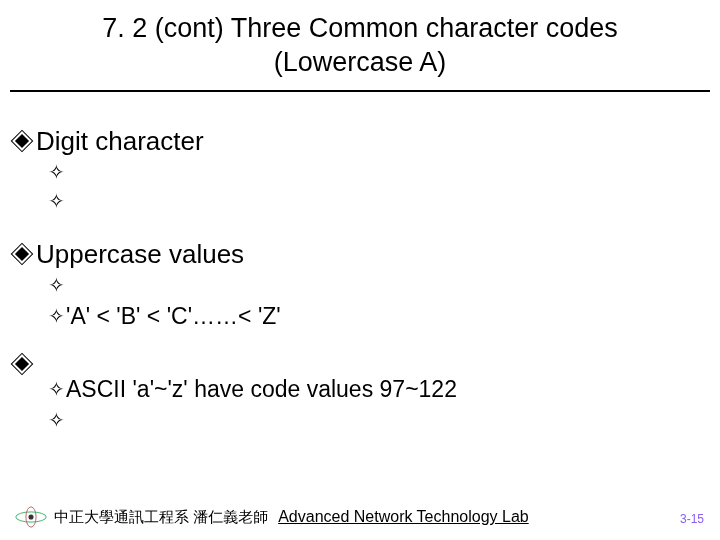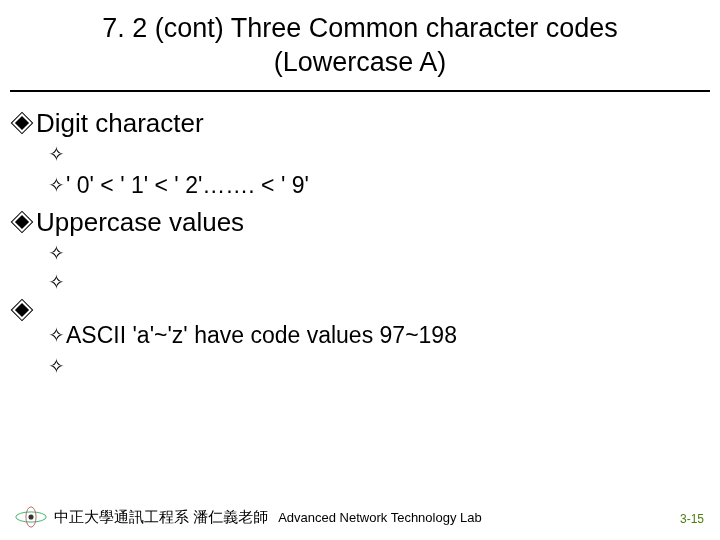--- a/index.html
+++ b/index.html
@@ -1,38 +1,38 @@
 <!DOCTYPE html>
 <html><head>
 <meta charset="utf-8">
 <style>
   * { box-sizing: border-box; margin: 0; padding: 0; }
   html, body { width: 720px; height: 540px; font-family: Arial, "Microsoft JhengHei", sans-serif; background: #fff; color: #000; }
   .slide { width: 720px; height: 540px; position: relative; padding: 0; }
   .title { text-align: center; font-size: 27px; padding: 12px 40px 8px; line-height: 1.25; }
   .title-underline { height: 2px; background: #000; margin: 2px 10px 6px; }
   .body { padding: 4px 14px 0; }
-  .h1 { font-size: 26px; margin-top: 6px; display: flex; align-items: center; }
+  .h1 { font-size: 26px; margin-top: 24px; display: flex; align-items: center; }
   .h1 .bullet-diamond { width: 16px; height: 16px; margin-right: 6px; display: inline-block; position: relative; }
   .bullet-diamond::before {
     content: ""; position: absolute; inset: 0;
     background: #fff; border: 1.5px solid #000; transform: rotate(45deg);
   }
   .bullet-diamond::after {
     content: ""; position: absolute; left: 3px; top: 3px; right: 3px; bottom: 3px;
     background: #000; transform: rotate(45deg);
   }
   .h2 { font-size: 23px; margin-left: 34px; margin-top: 2px; display: flex; align-items: center; line-height: 1.35; }
   .h2 .bullet-plus { font-size: 20px; width: 18px; display: inline-block; }
   .footer { position: absolute; bottom: 12px; left: 0; right: 0; display: flex; align-items: center; padding: 0 14px; text-align: center; }
   .logo { width: 34px; height: 22px; position: relative; margin-right: 6px; flex-shrink: 0; }
   .logo svg { width: 100%; height: 100%; }
   .footer-left { font-size: 15px; }
-  .footer-right { font-size: 13px; margin-left: 10px; }
-  .pagenum { position: absolute; right: 16px; bottom: 14px; font-size: 12px; color: #4d7c0f; }
+  .footer-right { font-size: 16px; margin-left: 10px; text-decoration: underline; }
+  .pagenum { position: absolute; right: 16px; bottom: 14px; font-size: 12px; color: #8b5cf6; }
 </style>
 </head>
 <body>
 
 <div class="slide">
 
   <div class="title">
     <div>7. 2 (cont) Three Common character codes</div>
     <div>(Lowercase A)</div>
   </div>
@@ -42,40 +42,40 @@
 
     <div class="h1">
       <span class="bullet-diamond"></span>
       <span>Digit character</span>
     </div>
     <div class="h2">
       <span class="bullet-plus">✧</span>
     </div>
     <div class="h2">
       <span class="bullet-plus">✧</span>
-      <span>' 0' &lt; ' 1' &lt; ' 2'……. &lt; ' 9'</span>
     </div>
 
     <div class="h1">
       <span class="bullet-diamond"></span>
       <span>Uppercase values</span>
     </div>
     <div class="h2">
       <span class="bullet-plus">✧</span>
     </div>
     <div class="h2">
       <span class="bullet-plus">✧</span>
+      <span>'A' &lt; 'B' &lt; 'C'……&lt; 'Z'</span>
     </div>
 
     <div class="h1">
       <span class="bullet-diamond"></span>
     </div>
     <div class="h2">
       <span class="bullet-plus">✧</span>
-      <span>ASCII 'a'~'z' have code values 97~198</span>
+      <span>ASCII 'a'~'z' have code values 97~122</span>
     </div>
     <div class="h2">
       <span class="bullet-plus">✧</span>
     </div>
 
   </div>
 
   <div class="footer">
     <span class="logo">
       <svg viewBox="0 0 40 26">

